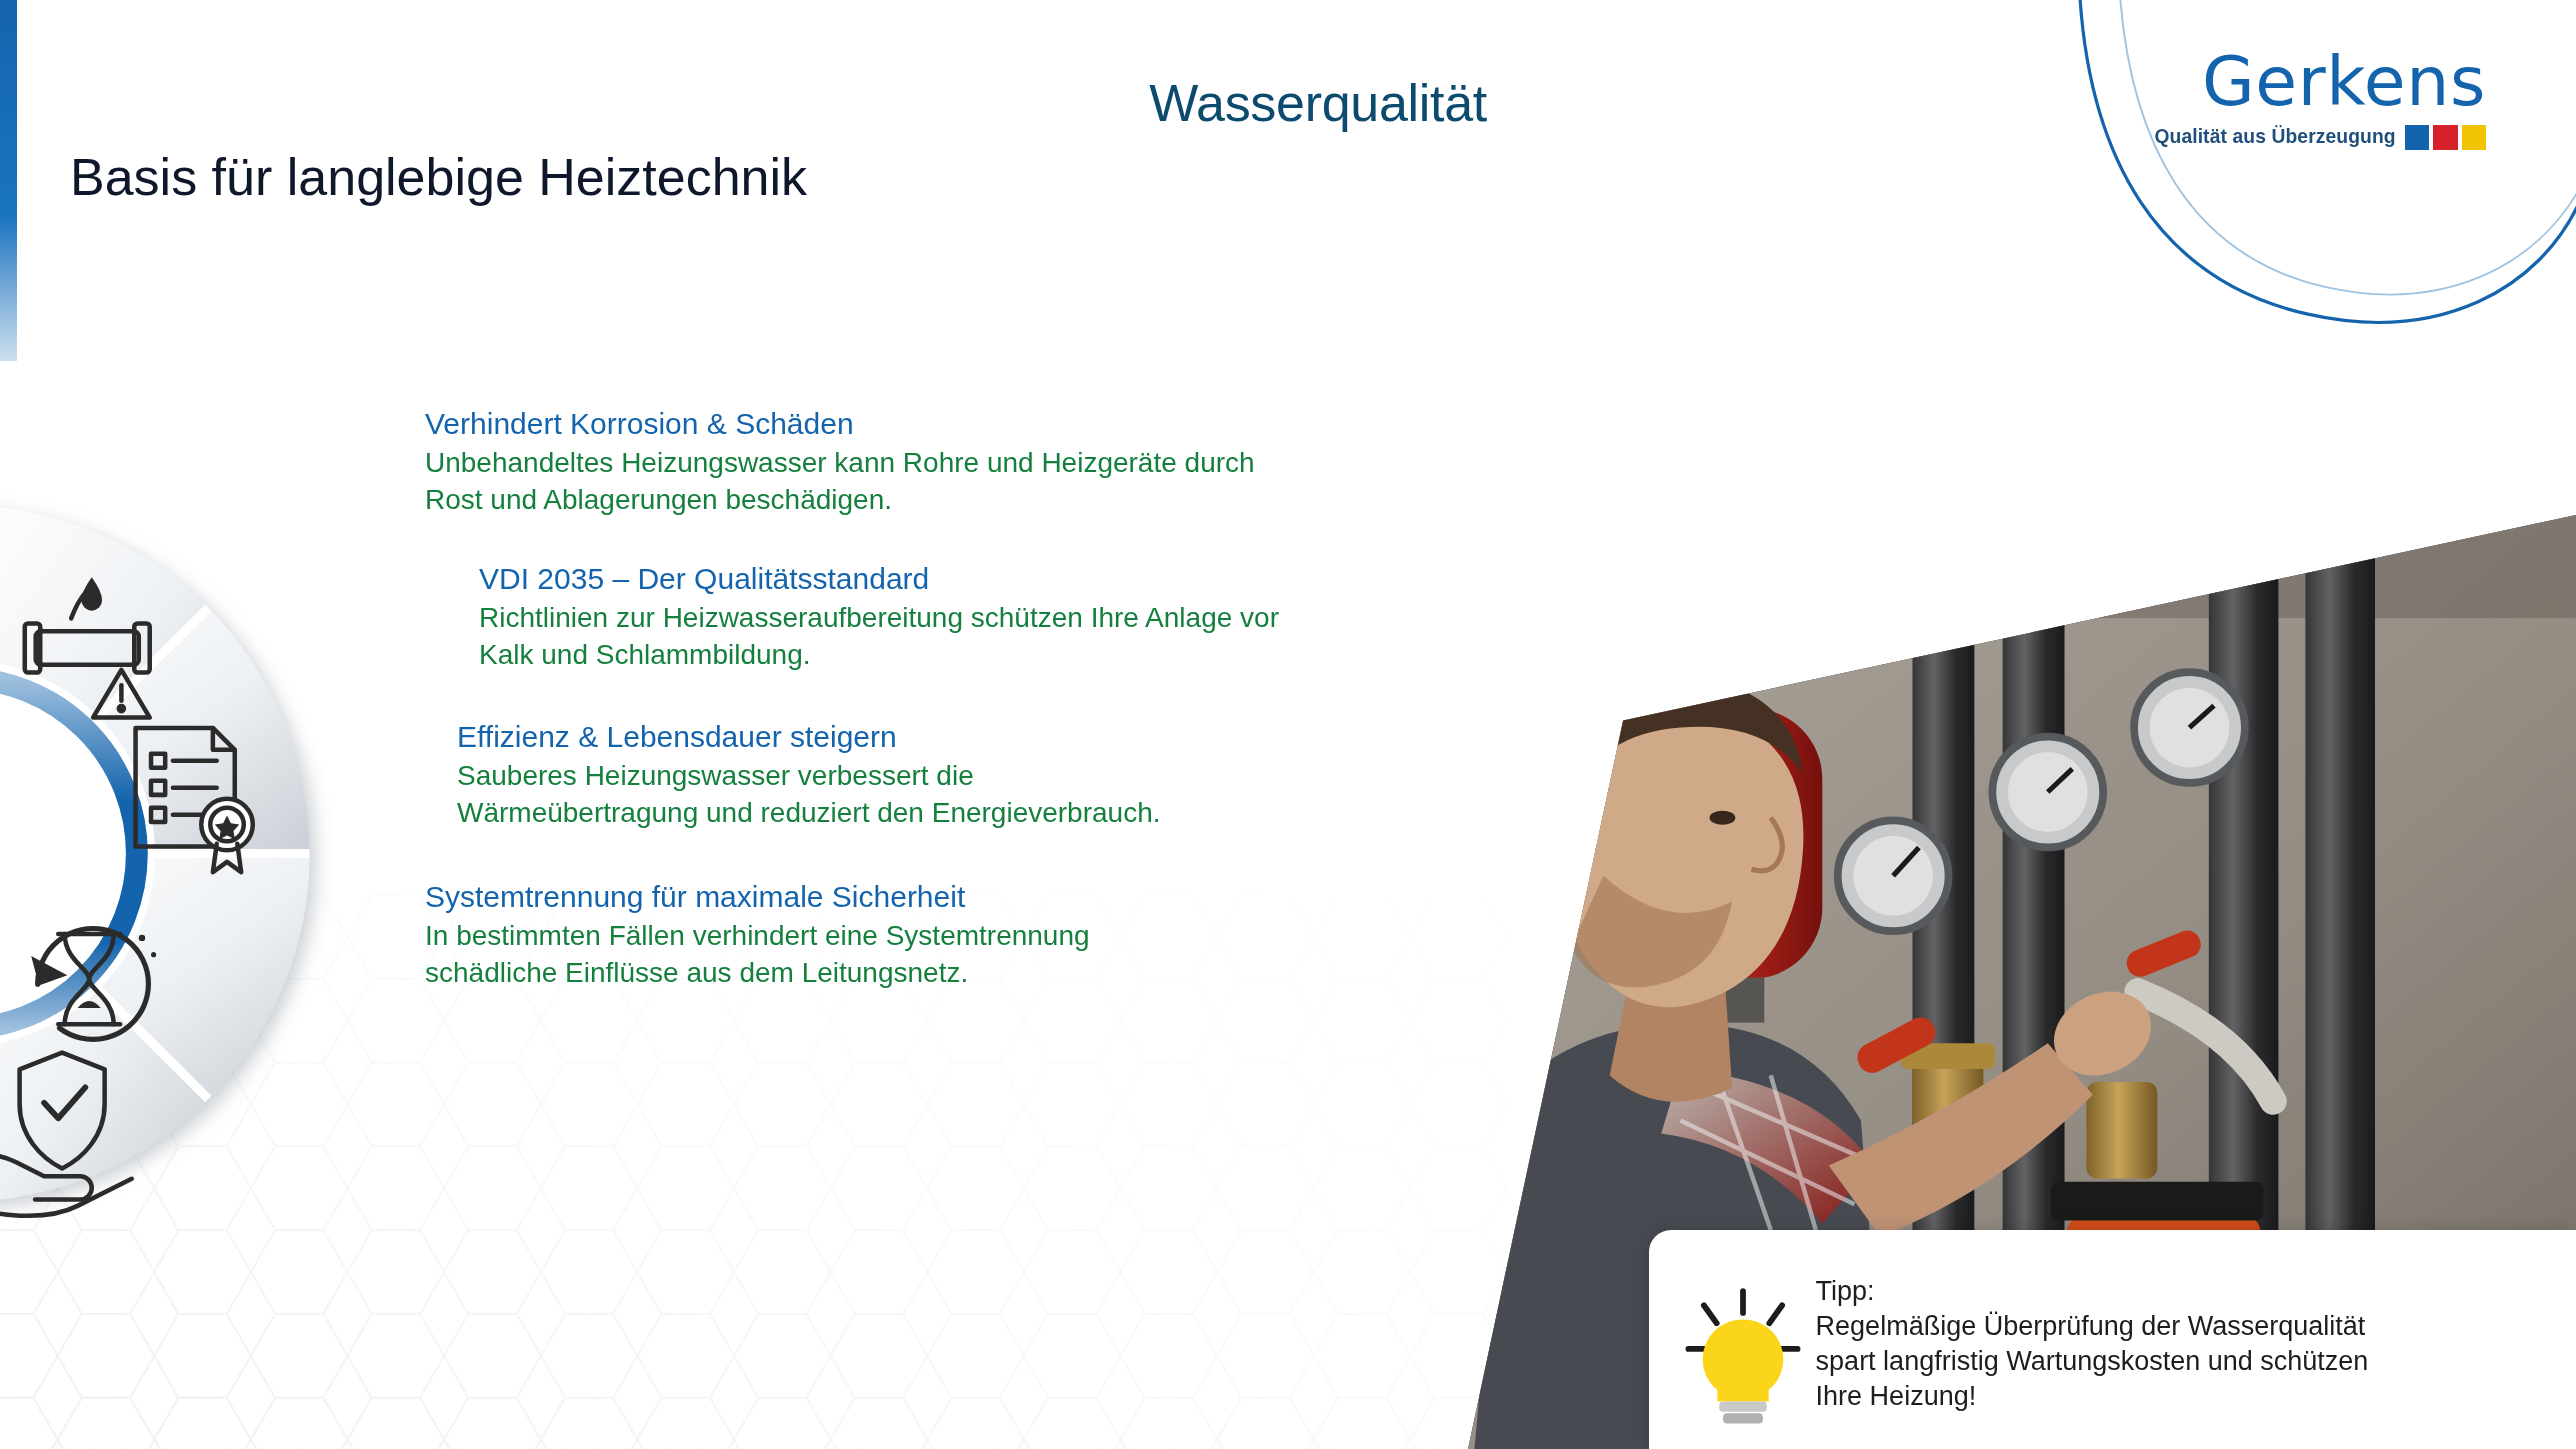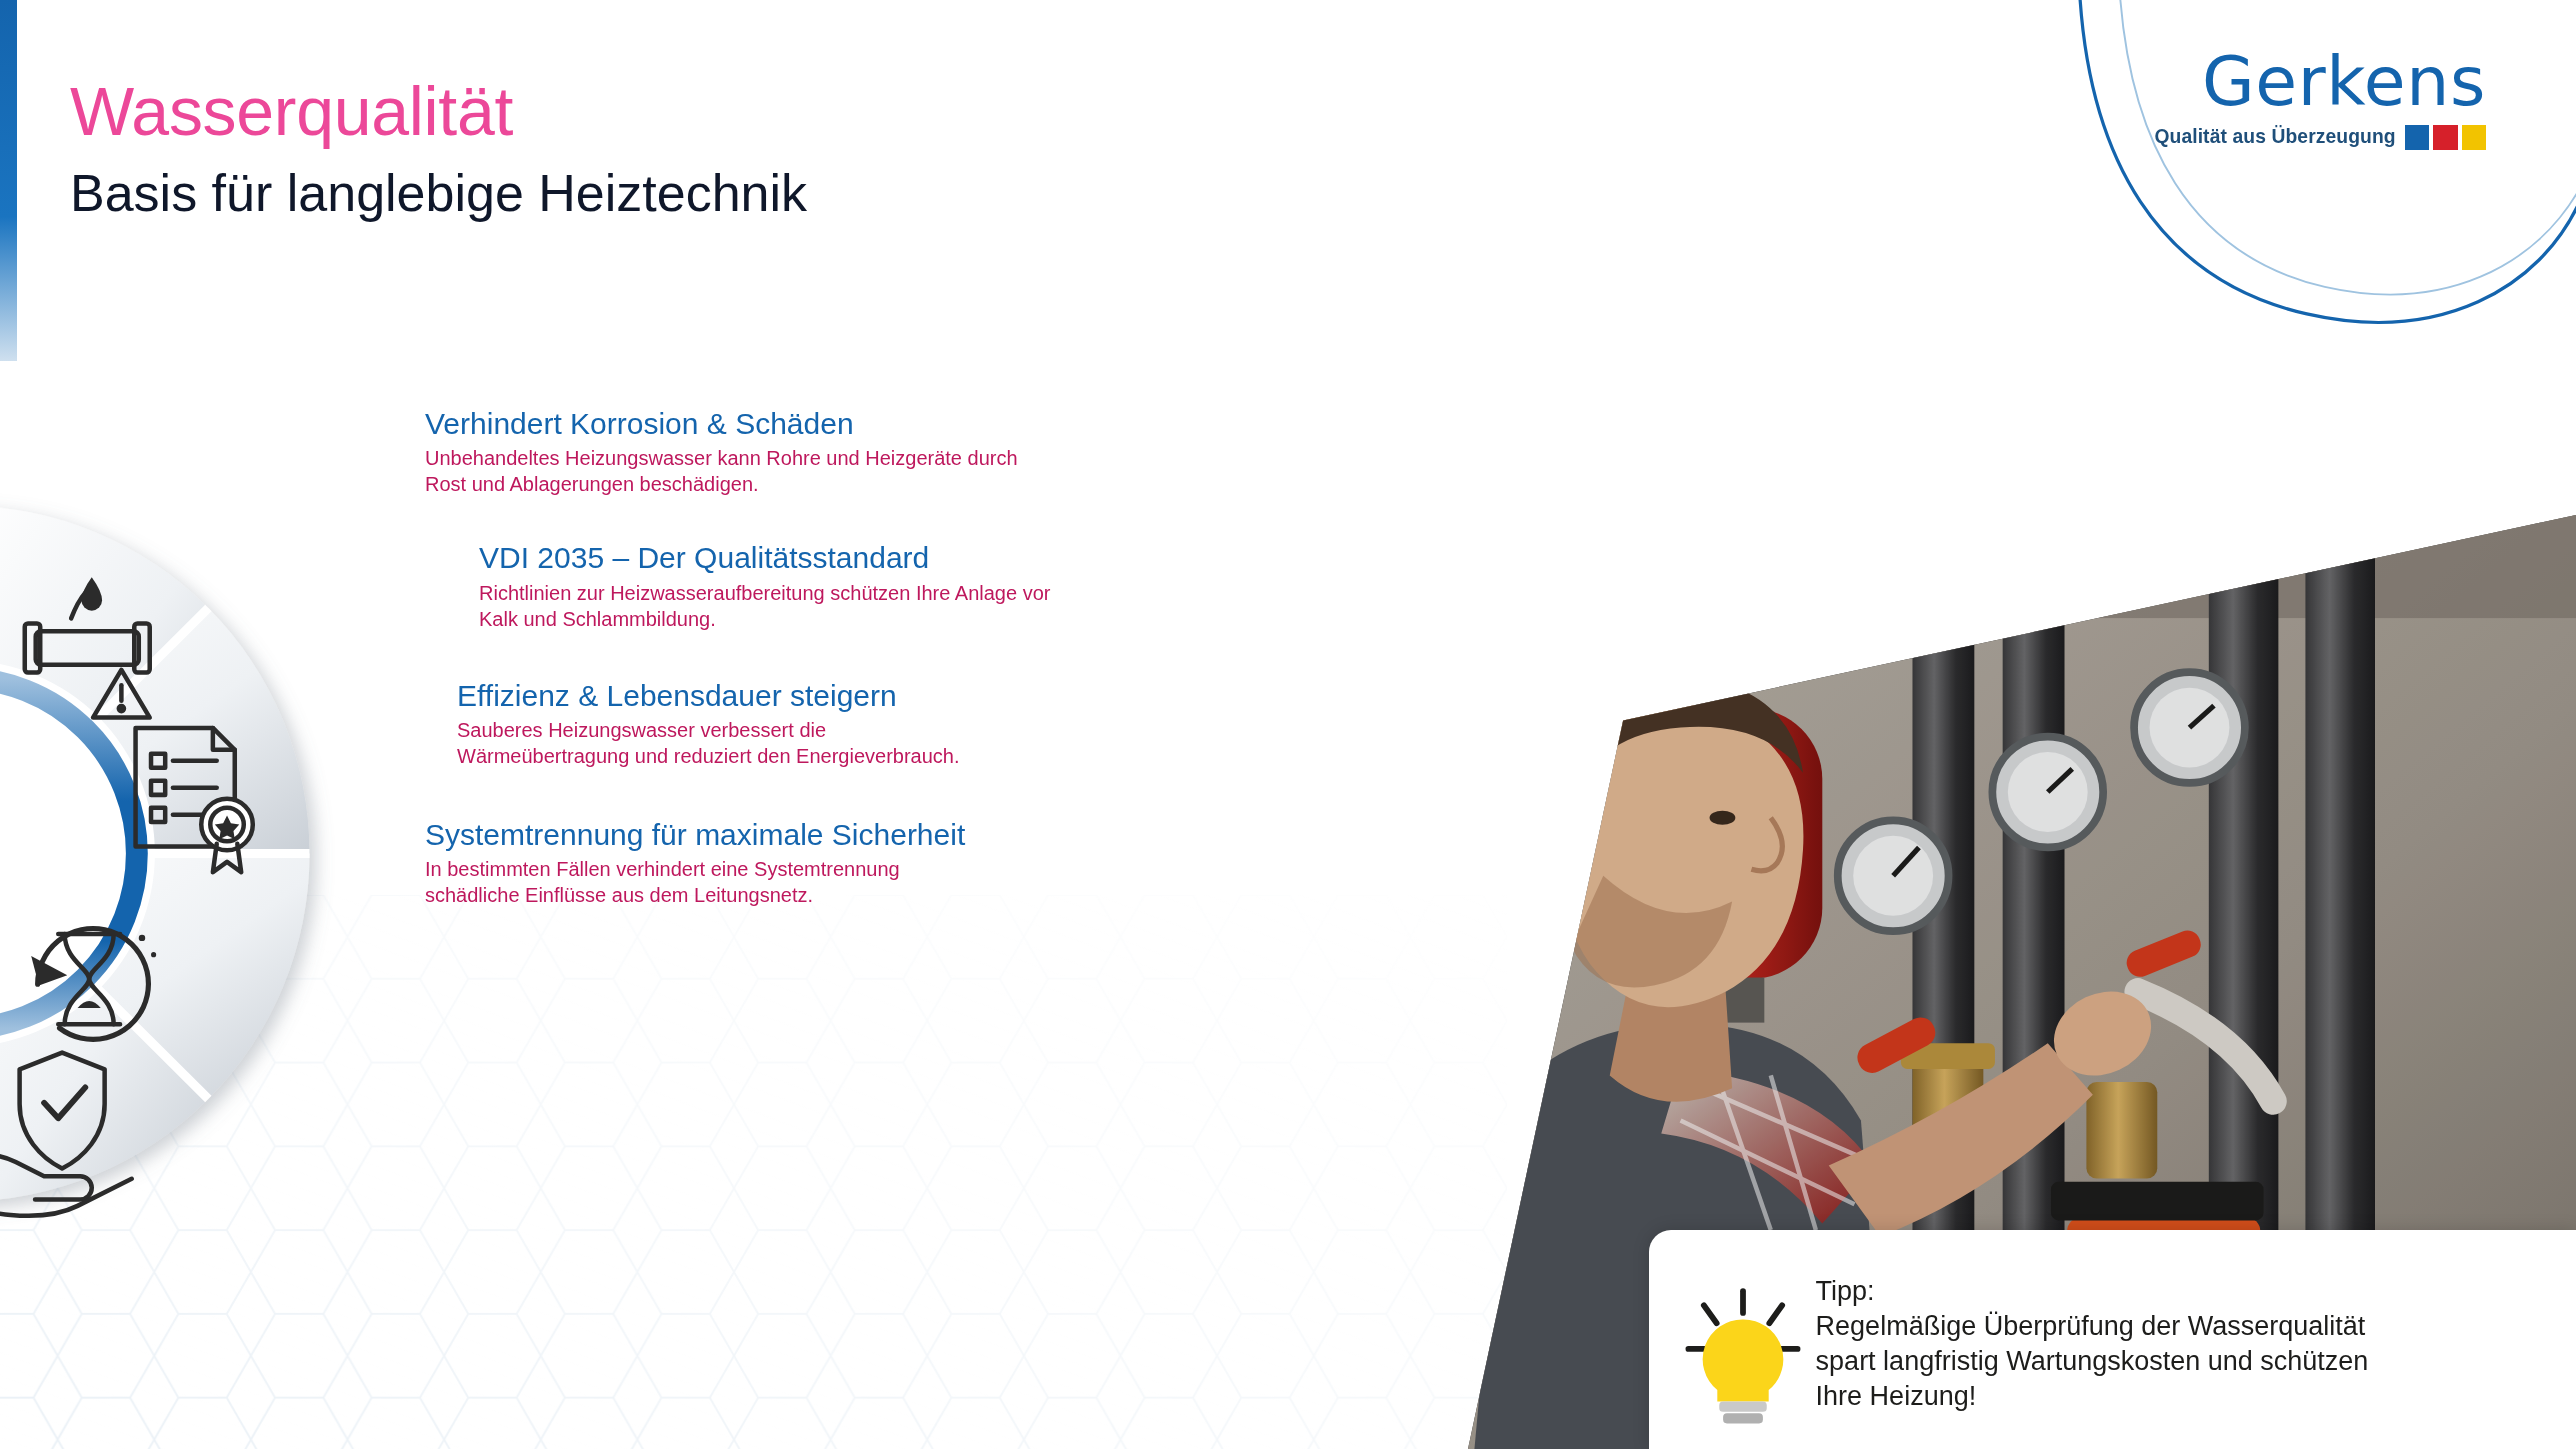--- a/index.html
+++ b/index.html
@@ -45,26 +45,27 @@
   }
 
   
   .title-block {
     position: absolute;
     left: 70px;
     top: 77px;
     width: 1417px;
   }
   .title {
-    font-size: 68px;
+    font-size: 52px;
     line-height: 1.0;
-    color: #ec4899;
+    color: #0c4a6e;
     font-weight: 400;
     letter-spacing: -0.3px;
     white-space: nowrap;
+    text-align: right;
   }
   .subtitle {
     margin-top: 22px;
     font-size: 52px;
     line-height: 1.0;
     color: #0f172a;
     font-weight: 400;
     white-space: nowrap;
   }
 
@@ -134,22 +135,22 @@
   .item {
     margin-bottom: 35px;
   }
   .item-head {
     font-size: 30px;
     color: #1464ad;
     line-height: 1.18;
     margin-bottom: 3.9px;
   }
   .item-body {
-    font-size: 20px;
-    color: #be185d;
+    font-size: 28px;
+    color: #15803d;
     line-height: 1.30;
   }
   .item-body span { display: block; }
 
   .indent-1 { margin-left: 0px; }
   .indent-2 { margin-left: 54px; }
   .indent-3 { margin-left: 32px; }
   .indent-4 { margin-left: 0px; }
 
   .gap-a { margin-top: 43px; }

